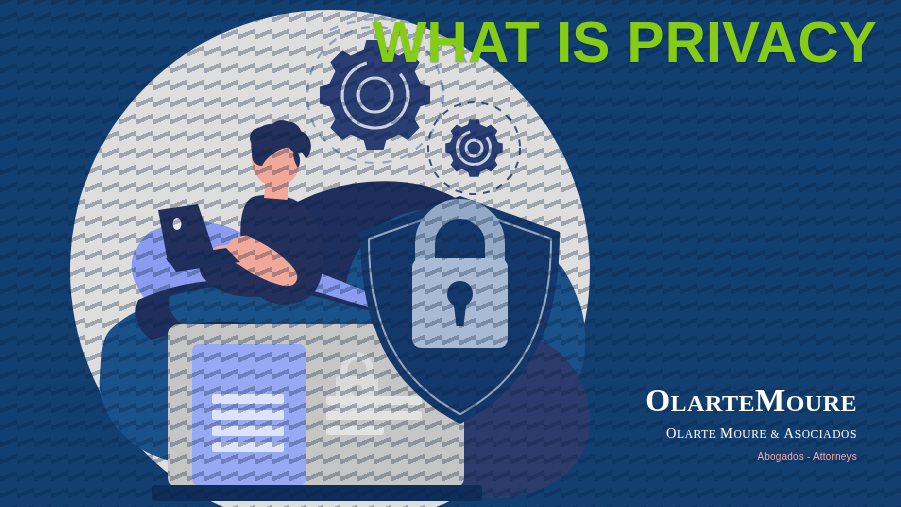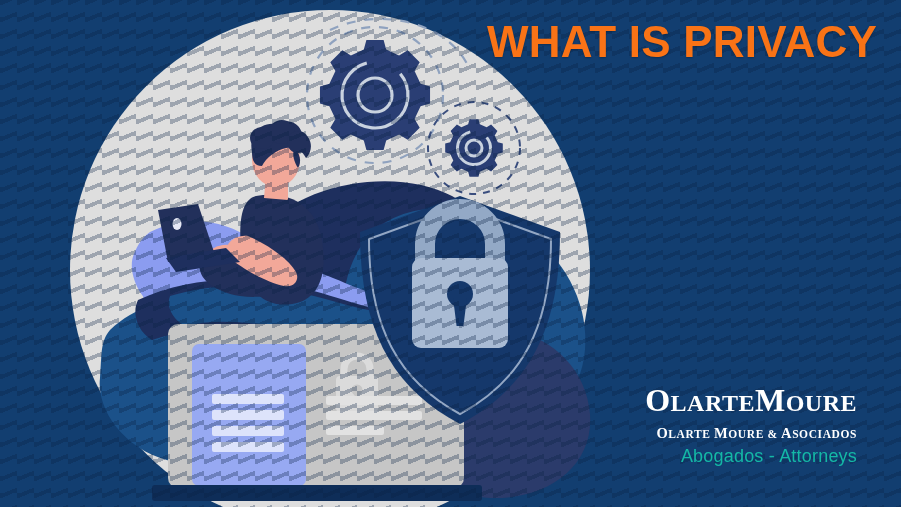--- a/index.html
+++ b/index.html
@@ -19,47 +19,47 @@
     opacity:.55;
     pointer-events:none;
   }
   .art{position:absolute;left:0;top:0;width:901px;height:507px;}
   .title-wrap{
     position:absolute;right:24px;top:14px;width:520px;
     text-align:right;
   }
   .title-line{
     display:block;
-    color:#f97316;
-    font-size:44px;
+    color:#84cc16;
+    font-size:57px;
     line-height:56px;
     font-weight:700;
     letter-spacing:.2px;
     text-shadow:0 1px 2px rgba(0,0,0,.25);
     white-space:nowrap;
   }
   .logo{
     position:absolute;right:44px;bottom:42px;text-align:right;
     width:290px;
   }
   .logo-main{
     color:#ffffff;font-weight:700;font-size:32px;line-height:34px;
     letter-spacing:.5px;white-space:nowrap;
     font-family:"Liberation Serif", serif;
     display:block;
   }
   .logo-main .sc{font-size:24px;}
   .logo-sub{
-    color:#ffffff;font-weight:700;font-size:14.5px;line-height:20px;
+    color:#ffffff;font-weight:400;font-size:14.5px;line-height:20px;
     letter-spacing:.6px;display:block;margin-top:3px;white-space:nowrap;
     font-family:"Liberation Serif", serif;
   }
   .logo-sub .sc2{font-size:11.5px;}
   .logo-tag{
-    color:#14b8a6;font-weight:400;font-size:18px;line-height:17px;
+    color:#fca5a5;font-weight:400;font-size:10px;line-height:17px;
     display:block;margin-top:4px;letter-spacing:.2px;white-space:nowrap;
     font-family:"Liberation Sans", sans-serif;
   }
 </style>
 </head>
 <body>
 
 <div class="stage">
 
   <svg class="art" viewBox="0 0 901 507" aria-hidden="true">

